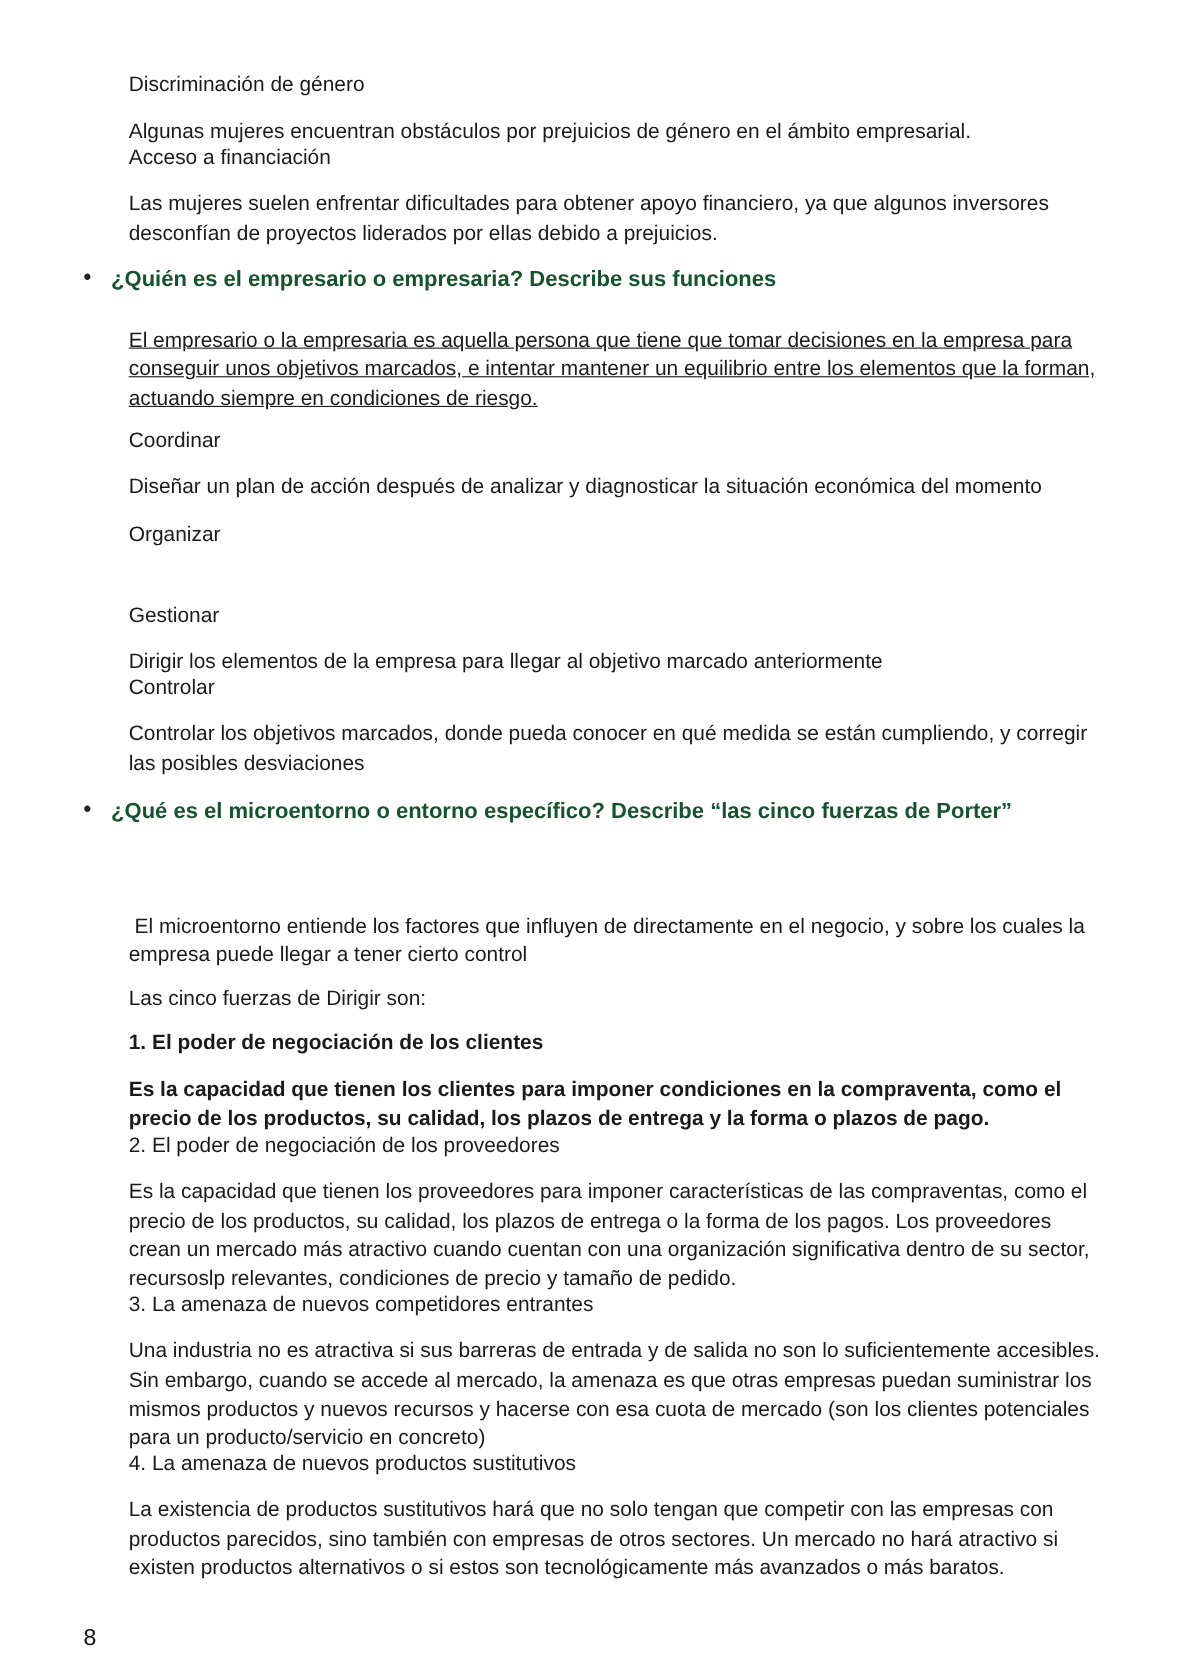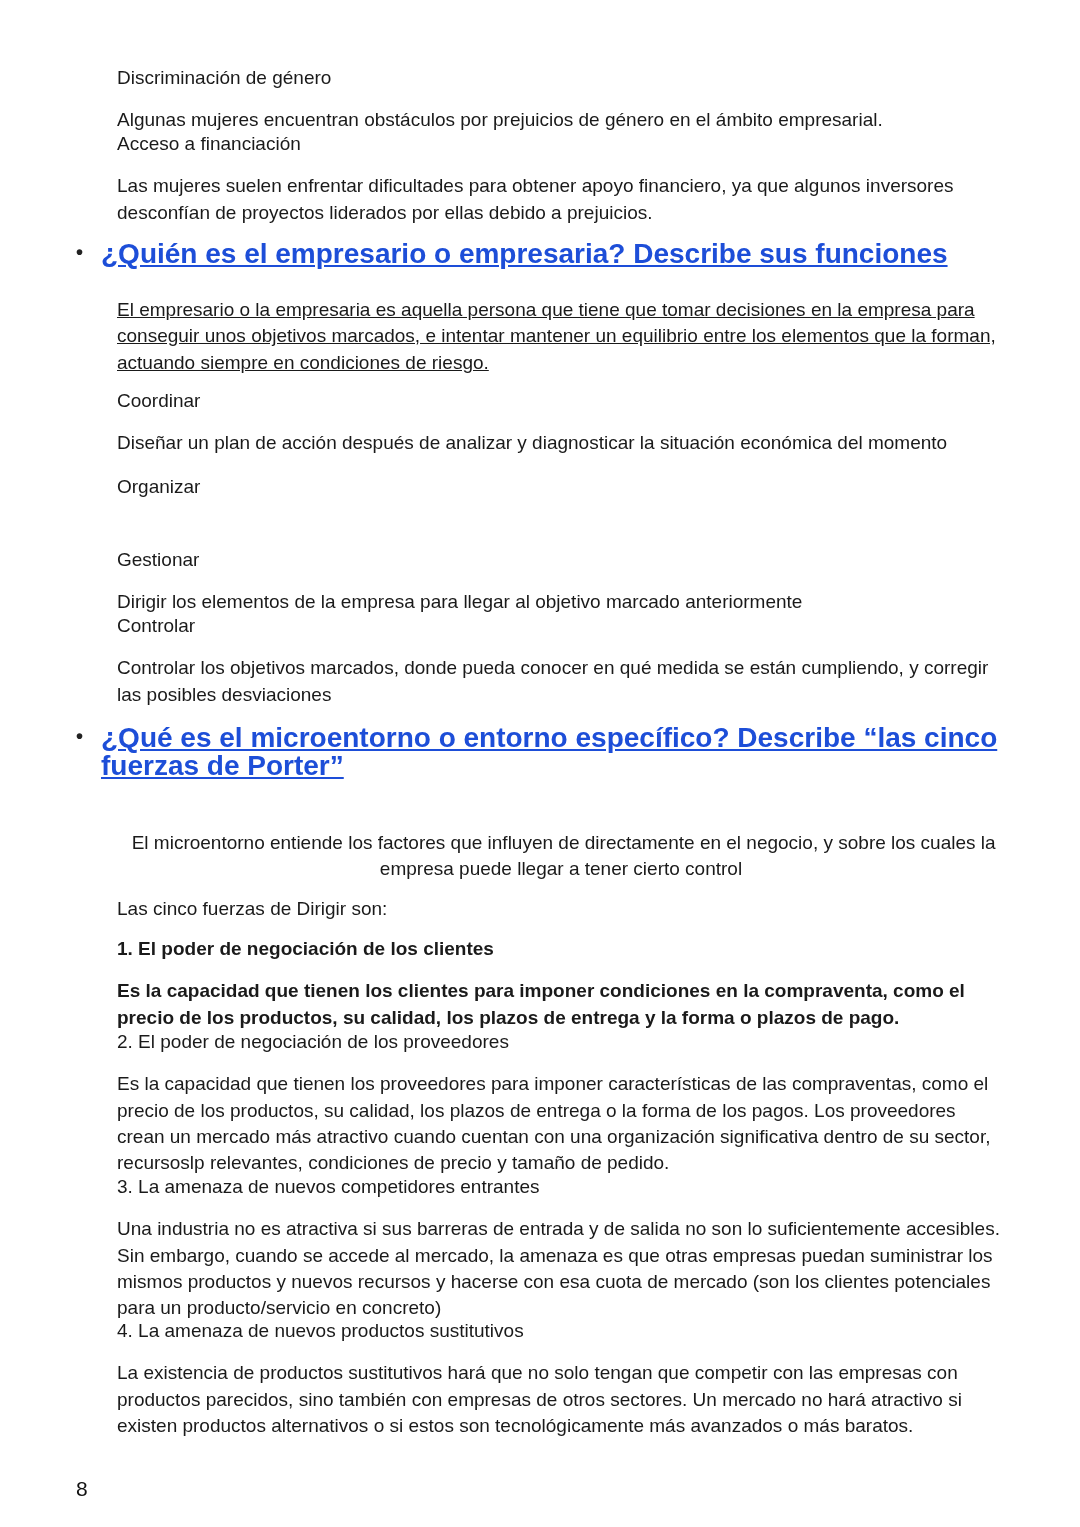--- a/index.html
+++ b/index.html
@@ -5,21 +5,21 @@
   html, body { margin: 0; padding: 0; background: #ffffff; }
   body {
     width: 1080px; height: 1527px; position: relative; overflow: hidden;
     font-family: "Liberation Sans", sans-serif; color: #1a1a1a;
   }
   .page { position: absolute; left: 0; top: 0; width: 1080px; height: 1527px; }
   .block { position: absolute; left: 101px; width: 920px; font-size: 19px; line-height: 26.3px; }
   .block p { margin: 16px; }
   .heading {
     position: absolute; left: 101px; width: 920px;
-    font-weight: bold; font-size: 28px; line-height: 28px; color: #1d4ed8; text-decoration: underline;
+    font-weight: bold; font-size: 20px; line-height: 28px; color: #14532d;
   }
   .bullet {
     position: absolute; left: 76px; font-size: 20px; font-weight: bold; color: #222;
   }
   .pagenum { position: absolute; left: 76px; top: 1477px; font-size: 21px; color: #111; }
 </style>
 </head>
 <body>
 
 <div class="page">
@@ -53,21 +53,21 @@
   </div>
   <div class="block" style="top:597px;">
     <p>Controlar</p>
     <p>Controlar los objetivos marcados, donde pueda conocer en qué medida se están cumpliendo, y corregir las posibles desviaciones</p>
   </div>
 
   <span class="bullet" style="top:725px;">•</span>
   <div class="heading" style="top:724px; width:900px;">¿Qué es el microentorno o entorno específico? Describe “las cinco fuerzas de Porter”</div>
 
   <div class="block" style="top:814px;">
-    <p style="white-space:pre-wrap;text-align:center;"> El microentorno entiende los factores que influyen de directamente en el negocio, y sobre los cuales la empresa puede llegar a tener cierto control</p>
+    <p style="white-space:pre-wrap;"> El microentorno entiende los factores que influyen de directamente en el negocio, y sobre los cuales la empresa puede llegar a tener cierto control</p>
   </div>
   <div class="block" style="top:880px;">
     <p>Las cinco fuerzas de Dirigir son:</p>
   </div>
 
   <div class="block" style="top:920px;font-weight:bold;">
     <p>1. El poder de negociación de los clientes</p>
     <p>Es la capacidad que tienen los clientes para imponer condiciones en la compraventa, como el precio de los productos, su calidad, los plazos de entrega y la forma o plazos de pago.</p>
   </div>
   <div class="block" style="top:1013px;">

